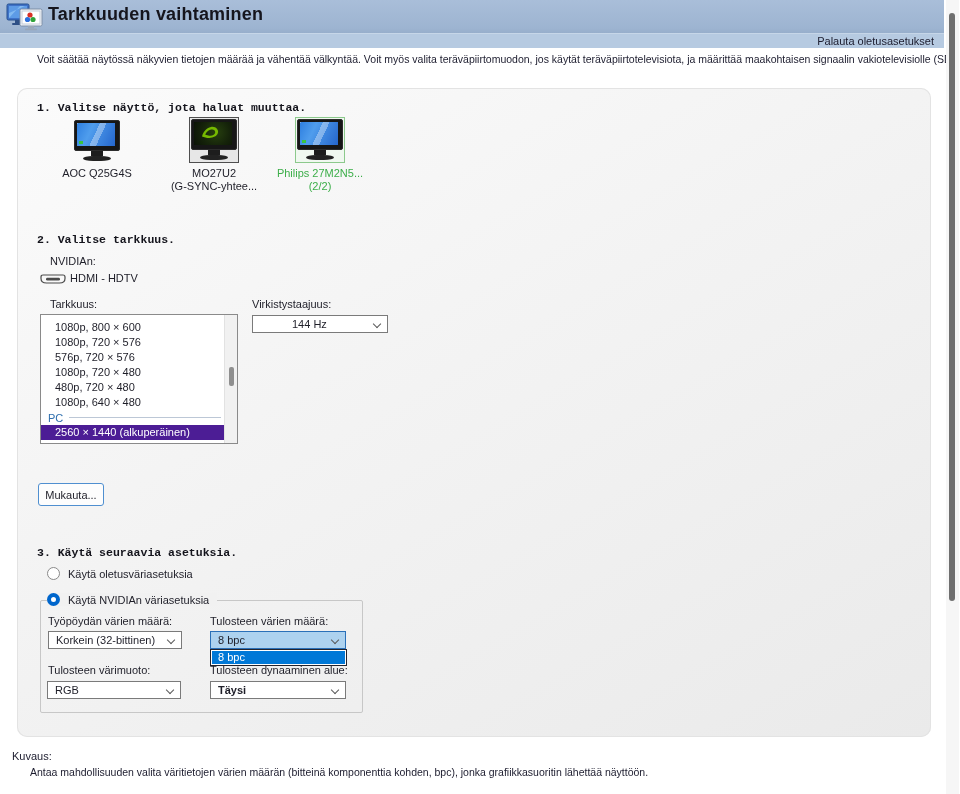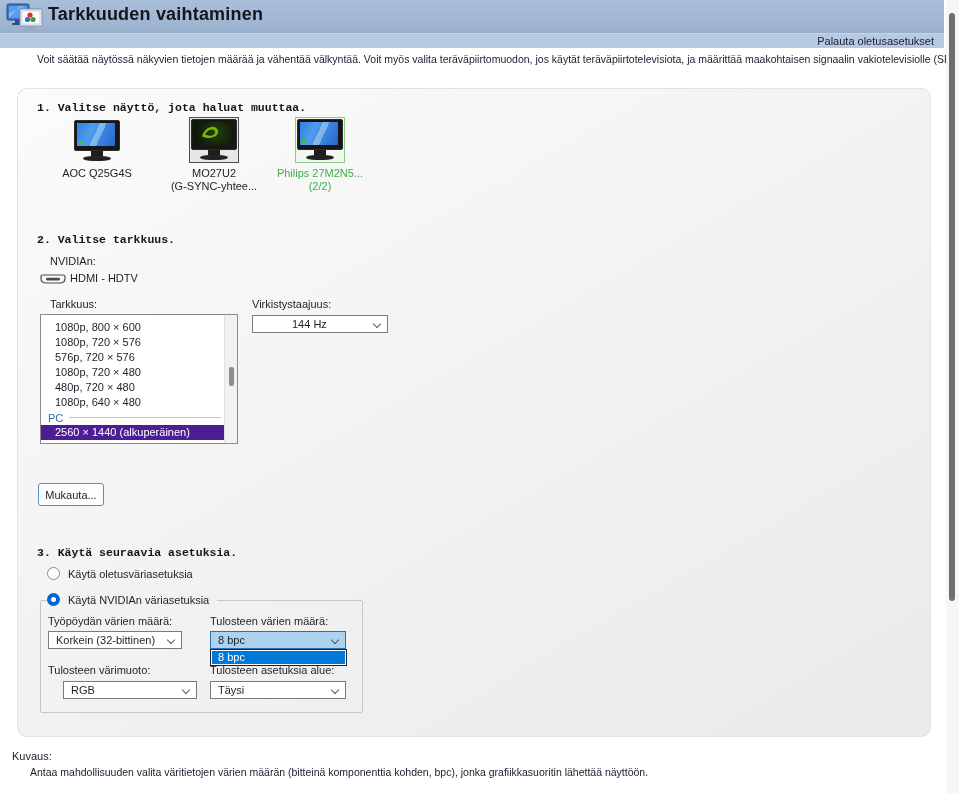--- a/index.html
+++ b/index.html
@@ -209,27 +209,27 @@
     </div>
     <div class="combo focused" style="left:193px; top:543px; width:136px;">
       <span>8 bpc</span>
       <span class="chev"></span>
     </div>
     <div class="droplist" style="left:193px; top:561px; width:137px;">
       <div class="opt">8 bpc</div>
     </div>
 
     <div class="lbl" style="left:31px; top:576px;">Tulosteen värimuoto:</div>
-    <div class="lbl" style="left:193px; top:576px;">Tulosteen asetuksia alue:</div>
-
-    <div class="combo" style="left:46px; top:593px; width:134px;">
+    <div class="lbl" style="left:193px; top:576px;">Tulosteen dynaaminen alue:</div>
+
+    <div class="combo" style="left:30px; top:593px; width:134px;">
       <span>RGB</span>
       <span class="chev"></span>
     </div>
-    <div class="combo" style="left:193px; top:593px; width:136px;">
+    <div class="combo" style="left:193px; top:593px; width:136px;font-weight:bold;">
       <span>Täysi</span>
       <span class="chev"></span>
     </div>
   </div>
 
   <div class="footer-lbl">Kuvaus:</div>
   <div class="footer-txt">Antaa mahdollisuuden valita väritietojen värien määrän (bitteinä komponenttia kohden, bpc), jonka grafiikkasuoritin lähettää näyttöön.</div>
 
   <div class="pg-scroll">
     <div class="pg-thumb"></div>

